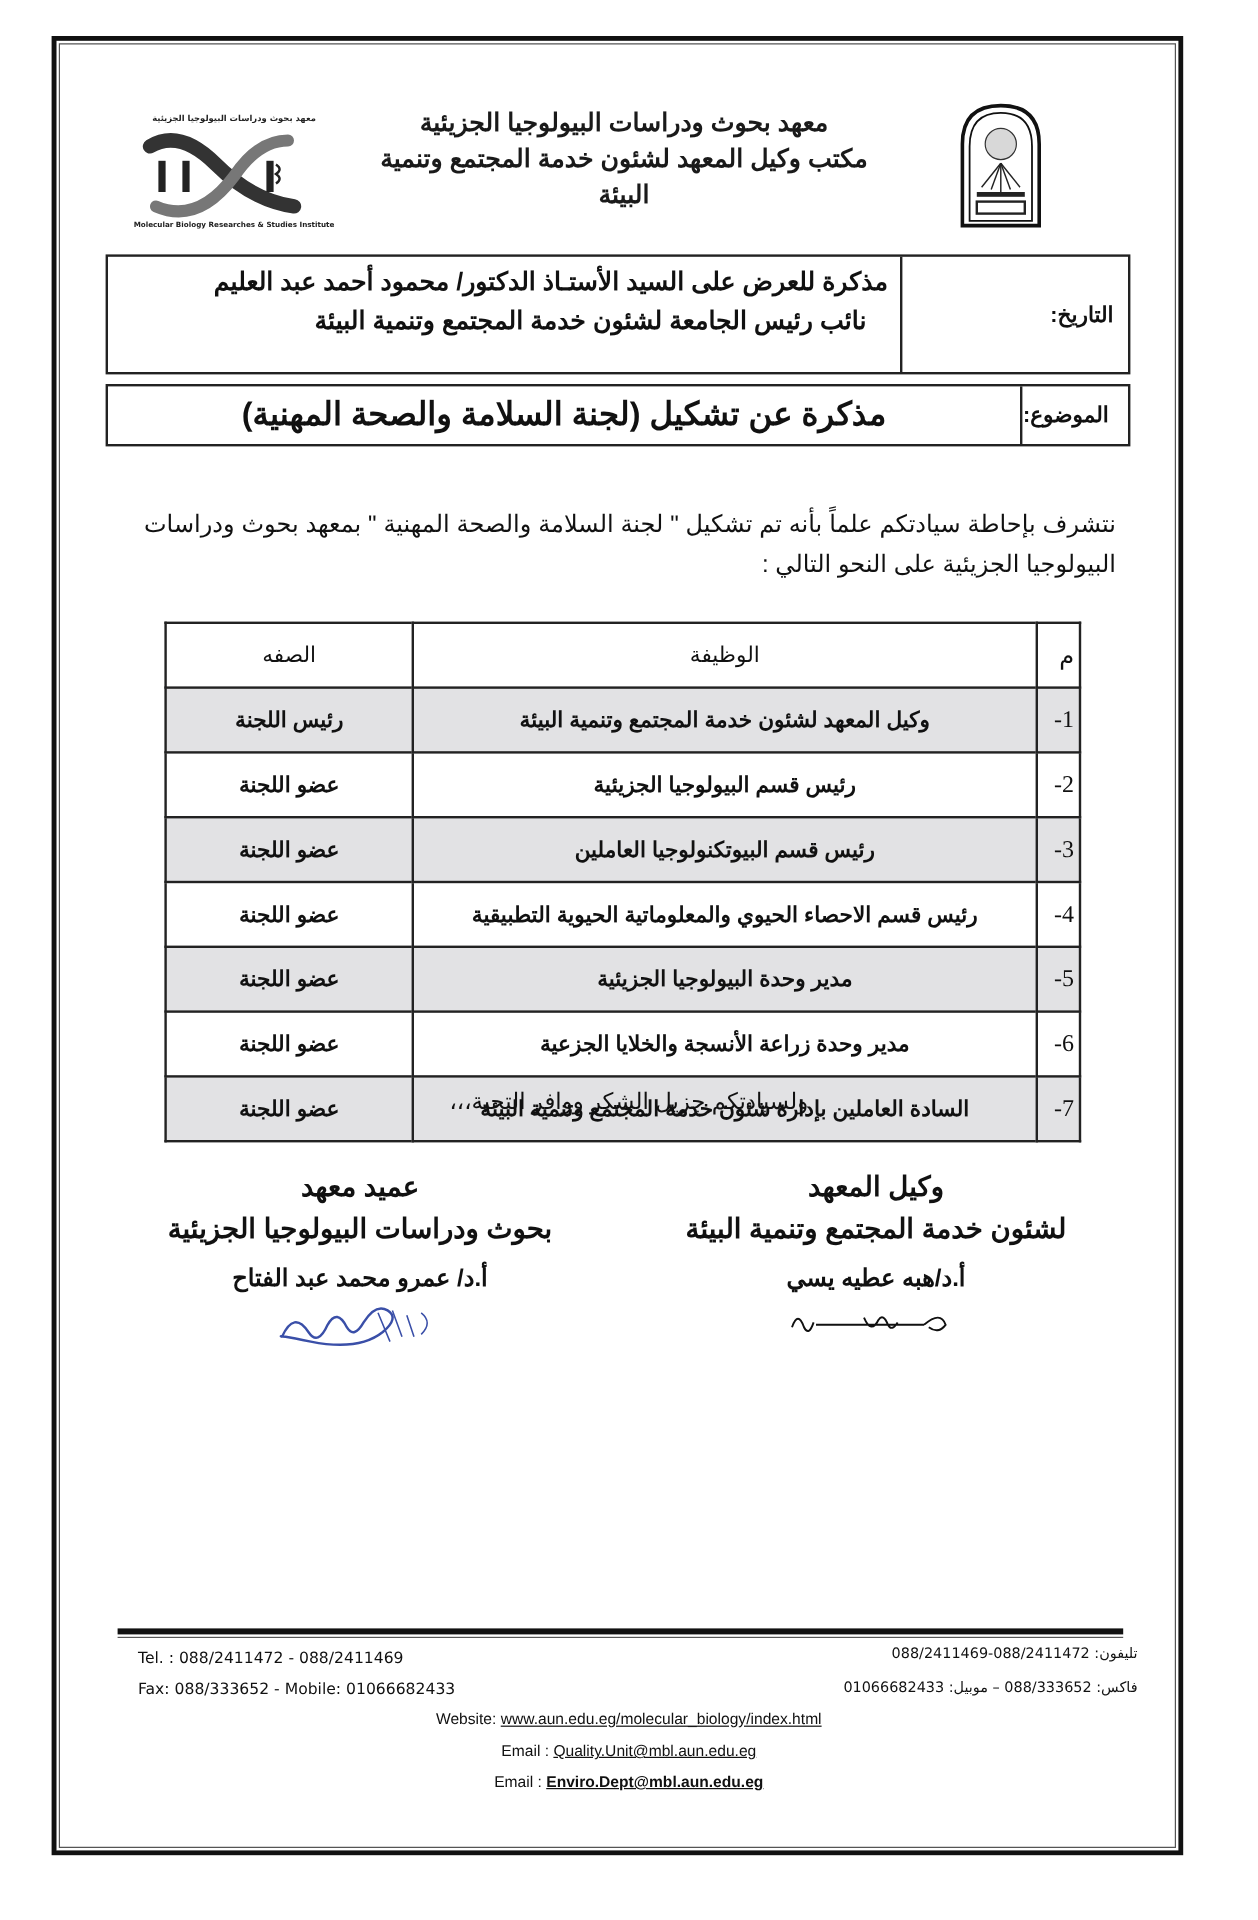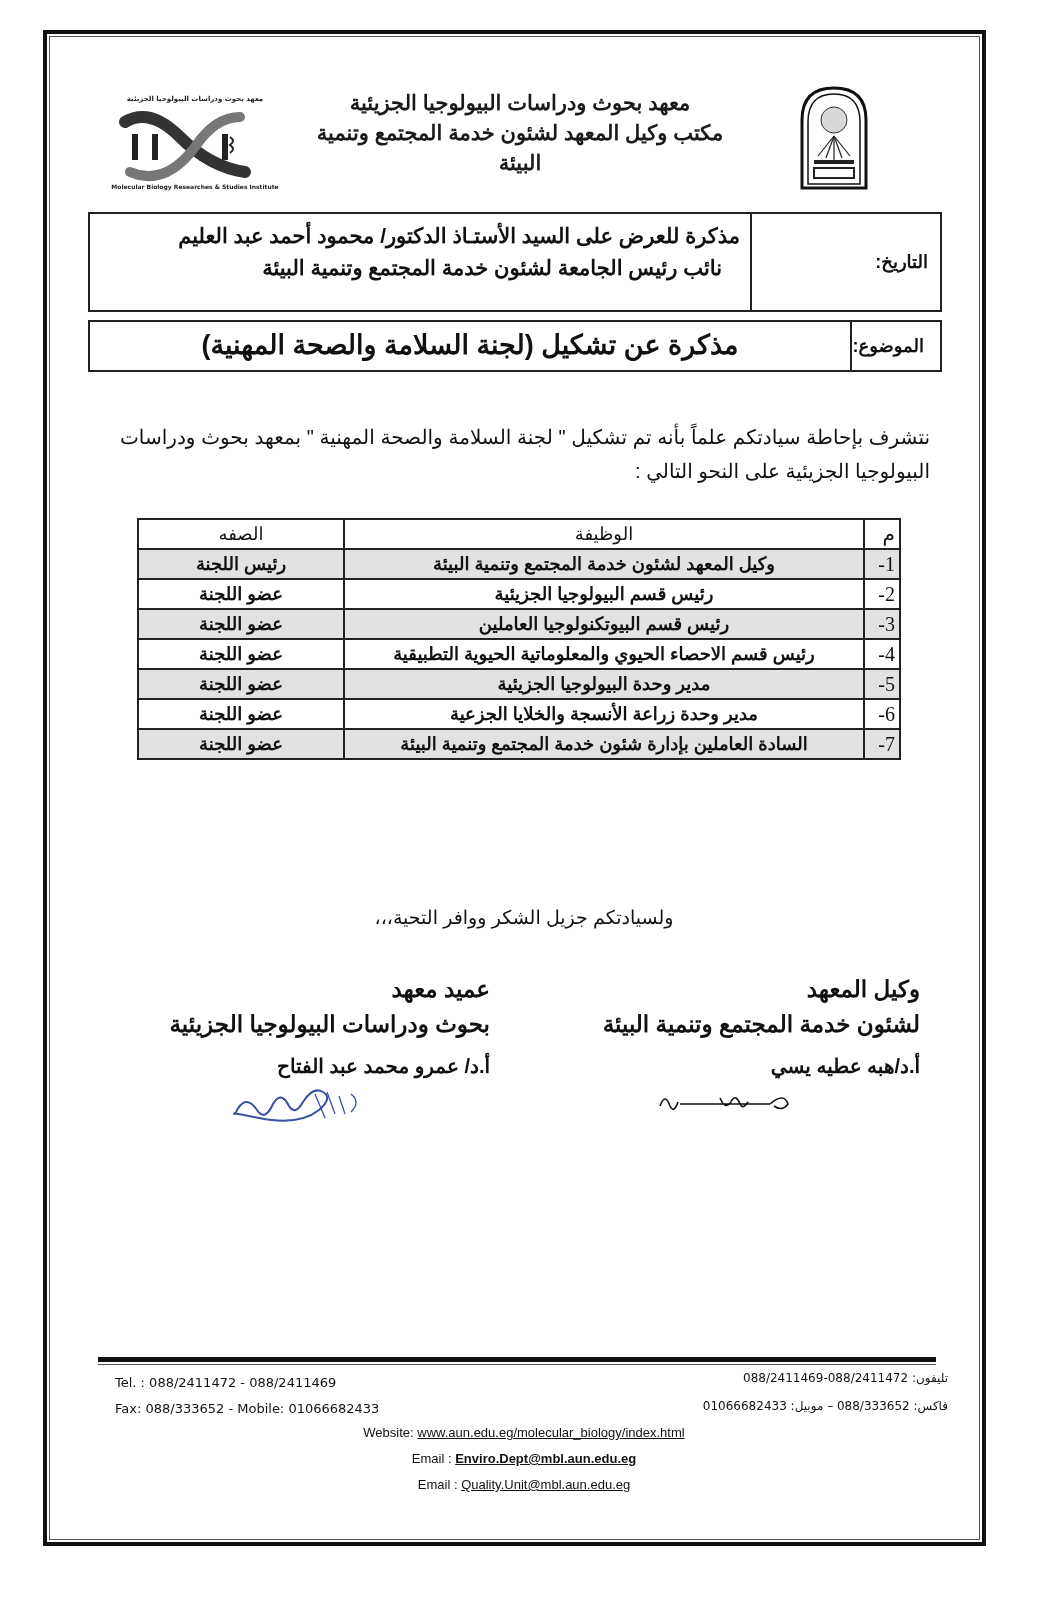--- a/index.html
+++ b/index.html
@@ -15,30 +15,30 @@
   .addr-box { position:absolute; left:88px; top:212px; width:850px; height:96px; border:2px solid #222; display:flex; direction:rtl; }
   .addr-label { width:190px; border-left:2px solid #222; font-size:18px; font-weight:bold; display:flex; align-items:center; padding-right:12px; box-sizing:border-box; font-family:"Liberation Sans", sans-serif; }
   .addr-content { flex:1; padding:6px 10px 0 0; font-family:"Liberation Sans", sans-serif; font-weight:bold; font-size:21px; line-height:32px; }
   .subject-box { position:absolute; left:88px; top:320px; width:850px; height:48px; border:2px solid #222; display:flex; direction:rtl; }
   .subject-label { width:90px; border-left:2px solid #222; font-size:18px; font-weight:bold; display:flex; align-items:center; padding-right:16px; box-sizing:border-box; font-family:"Liberation Sans", sans-serif; }
   .subject-content { flex:1; text-align:center; font-family:"Liberation Sans", sans-serif; font-weight:bold; font-size:27px; line-height:46px; }
   .body-text { position:absolute; left:120px; top:420px; width:810px; direction:rtl; text-align:justify;
                font-family:"Liberation Sans", sans-serif; font-size:20px; line-height:34px; }
   table.committee { position:absolute; left:137px; top:518px; width:764px; border-collapse:collapse; direction:rtl;
                     font-family:"Liberation Sans", sans-serif; }
-  table.committee th, table.committee td { border:2px solid #222; height:28px; padding:0 4px; font-size:18px; }
+  table.committee th, table.committee td { border:2px solid #222; height:28px; padding:12px 4px; font-size:18px; }
   table.committee th { font-weight:normal; background:#fff; }
   table.committee td { font-weight:bold; }
   table.committee .col-num { width:26px; text-align:right; font-family:"Liberation Serif", serif; font-size:20px; font-weight:normal; }
   table.committee .col-job { text-align:center; }
   table.committee .col-role { width:196px; text-align:center; }
   table.committee tr.shaded td { background:#e2e2e4; }
   .closing { position:absolute; left:0; top:906px; width:1048px; text-align:center; direction:rtl;
              font-family:"Liberation Sans", sans-serif; font-size:19px; }
-  .sig-block { position:absolute; direction:rtl; font-family:"Liberation Sans", sans-serif; }
+  .sig-block { position:absolute; text-align:center; direction:rtl; font-family:"Liberation Sans", sans-serif; }
   .sig-right { left:540px; top:972px; width:380px; }
   .sig-left  { left:110px; top:972px; width:380px; }
   .sig-title1 { font-size:23px; font-weight:bold; line-height:34px; }
   .sig-title2 { font-size:23px; font-weight:bold; line-height:36px; }
   .sig-name { font-size:20px; line-height:36px; margin-top:6px;font-weight:bold; }
   .sig-scribble { display:block; margin:0 auto; }
   .footer-rule { position:absolute; left:98px; top:1357px; width:838px; height:5px; background:#111; }
   .footer-rule2 { position:absolute; left:98px; top:1364px; width:838px; height:1px; background:#555; }
   .footer-left { position:absolute; left:115px; top:1370px; font-family:"DejaVu Sans", sans-serif; font-size:13px; line-height:26px; }
   .footer-right { position:absolute; right:100px; top:1364px; direction:rtl; text-align:right; font-family:"DejaVu Sans", sans-serif; font-size:12px; line-height:28px; }
@@ -180,19 +180,19 @@
   <div>فاكس: 088/333652 – موبيل: 01066682433</div>
 </div>
 
 <div class="footer-center">
   <div>
     <span>Website:</span>
     <a>www.aun.edu.eg/molecular_biology/index.html</a>
   </div>
   <div>
     <span>Email :</span>
-    <a style="font-weight:bold;">Enviro.Dept@mbl.aun.edu.eg</a>
+    <a>Quality.Unit@mbl.aun.edu.eg</a>
   </div>
   <div>
     <span>Email :</span>
-    <a>Quality.Unit@mbl.aun.edu.eg</a>
+    <a style="font-weight:bold;">Enviro.Dept@mbl.aun.edu.eg</a>
   </div>
 </div>
 
 </body></html>

